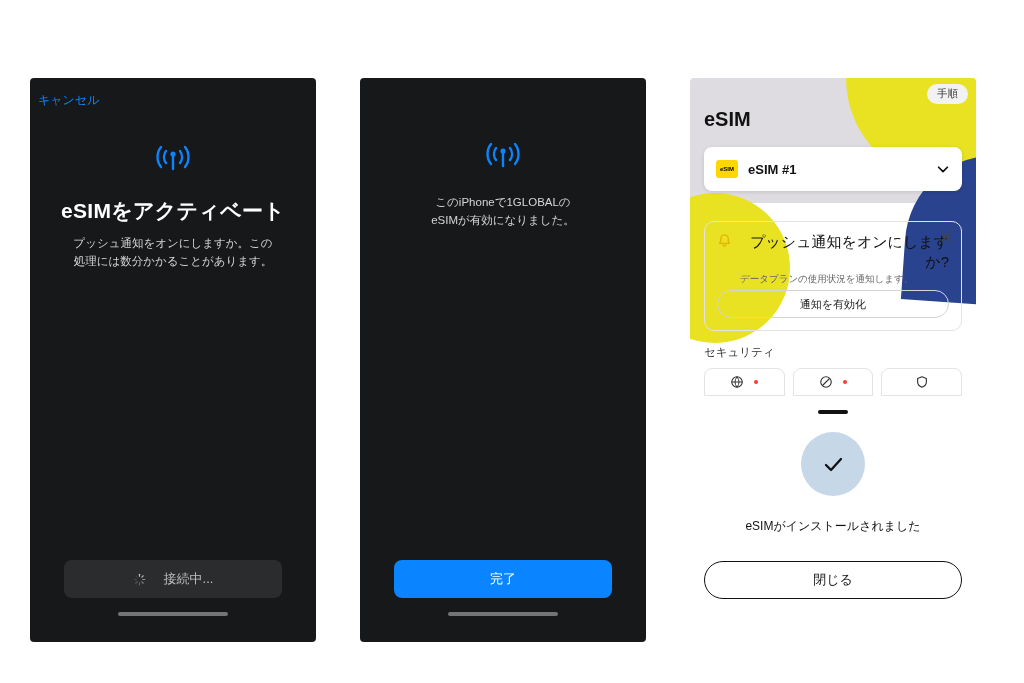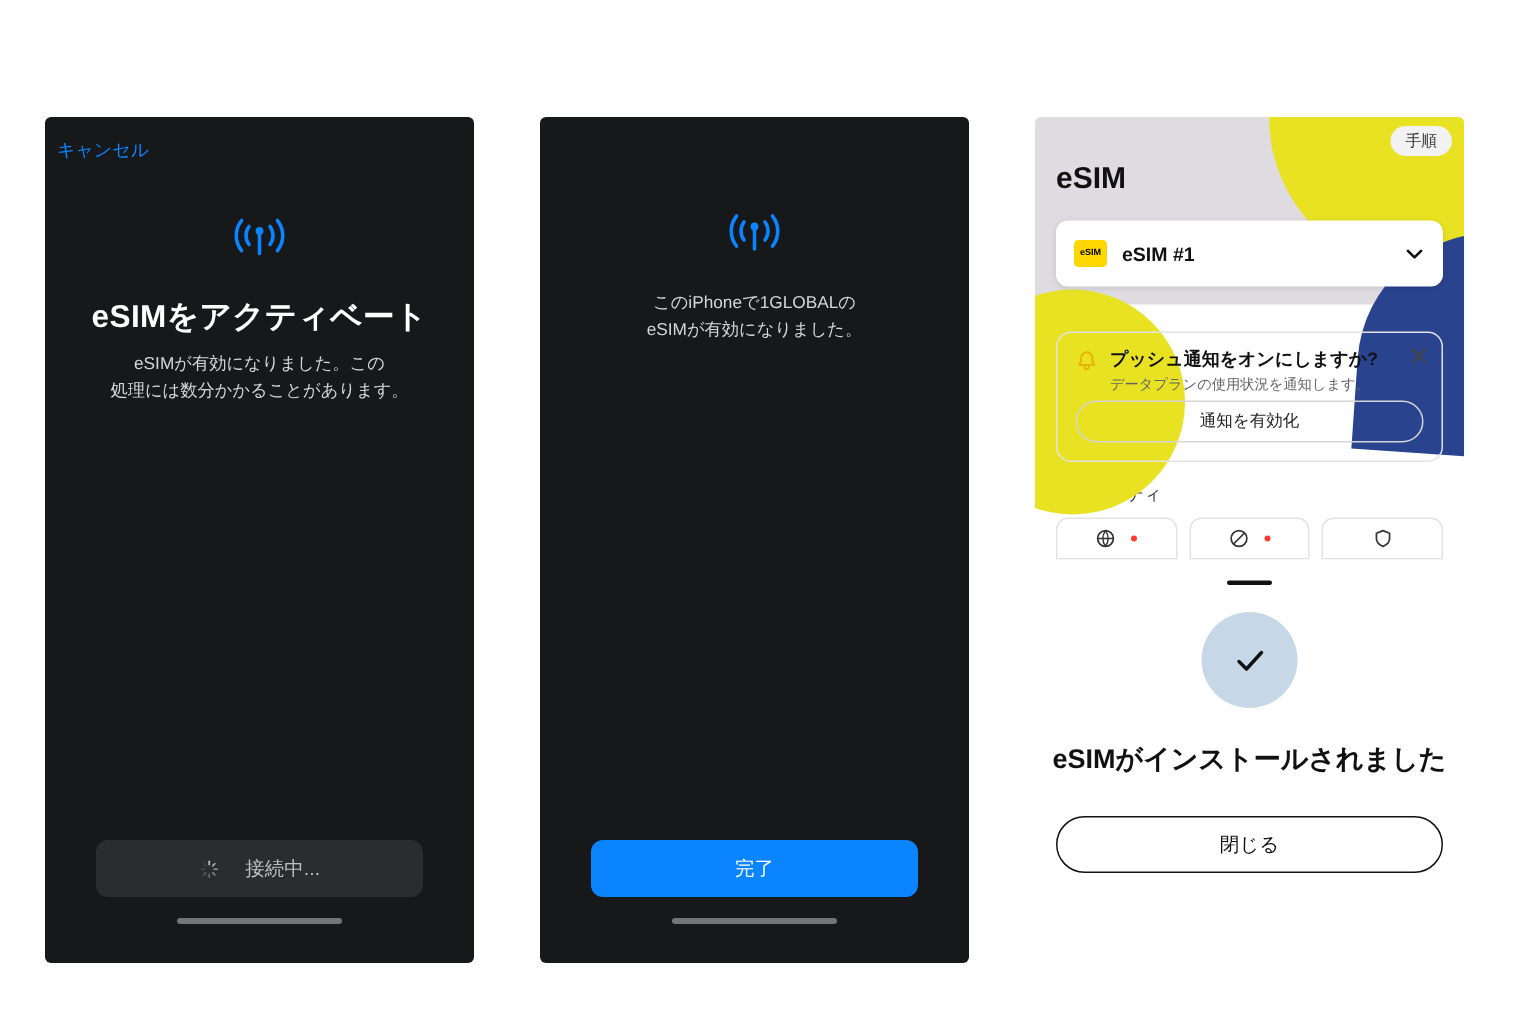--- a/index.html
+++ b/index.html
@@ -162,21 +162,21 @@
   .push-card {
     border: 1px solid #e3e3e3;
     border-radius: 10px;
     padding: 10px 12px 12px 12px;
     position: relative;
   }
   .push-head {
     display: flex; align-items: flex-start; gap: 8px;
   }
   .bell-icon { width: 15px; height: 15px; flex: 0 0 15px; margin-top:1px; }
-  .push-title { font-size: 12px; font-weight: 700; line-height:1.3;text-align:right; }
+  .push-title { font-size: 15px; font-weight: 400; line-height:1.3;text-align:right; }
   .push-desc  { font-size: 9.5px; color:#666; margin-top: 2px; }
   .push-close {
     position: absolute; top: 8px; right: 8px;
     width: 14px; height: 14px; cursor:pointer;
   }
   .push-btn {
     margin-top: 4px;
     border: 1px solid #d5d5d5;
     border-radius: 18px;
     height: 28px;
@@ -208,21 +208,21 @@
   }
   .check-circle {
     width: 64px; height: 64px;
     background: #c6d7e7;
     border-radius: 50%;
     margin: 18px auto 0;
     display:flex; align-items:center; justify-content:center;
   }
   .check-icon { width: 24px; height: 24px; }
   .sheet-title {
-    text-align:center; font-size: 18px; font-weight:700;
+    text-align:center; font-size: 12px; font-weight:400;
     margin-top: 22px;
   }
   .sheet-btn {
     margin: 26px 14px 0 14px;
     border: 1.5px solid #111;
     border-radius: 22px;
     height: 38px;
     display:flex; align-items:center; justify-content:center;
     font-size: 13px; font-weight:500;
     cursor:pointer;
@@ -240,21 +240,21 @@
       <g fill="none" stroke="#0a84ff" stroke-width="2.4" stroke-linecap="round">
         <path d="M8 10 A16 16 0 0 0 8 30"></path>
         <path d="M13 14 A10 10 0 0 0 13 26"></path>
         <path d="M32 10 A16 16 0 0 1 32 30"></path>
         <path d="M27 14 A10 10 0 0 1 27 26"></path>
       </g>
       <circle cx="20" cy="17" r="2.6" fill="#0a84ff"></circle>
       <line x1="20" y1="19" x2="20" y2="32" stroke="#0a84ff" stroke-width="2.4" stroke-linecap="round"></line>
     </svg>
     <div class="dark-title">eSIMをアクティベート</div>
-    <div class="dark-sub">eSIMが有効になりました。この
+    <div class="dark-sub">プッシュ通知をオンにしますか。この
 処理には数分かかることがあります。</div>
 
     <div class="phone-bottom-area">
       <div class="btn btn-dim">
         <svg class="spinner" viewBox="0 0 16 16">
           <g stroke="#bfbfbf" stroke-width="1.4" stroke-linecap="round">
             <line x1="8" y1="1.5" x2="8" y2="4" opacity="1"></line>
             <line x1="12.6" y1="3.4" x2="10.8" y2="5.2" opacity=".85"></line>
             <line x1="14.5" y1="8" x2="12" y2="8" opacity=".7"></line>
             <line x1="12.6" y1="12.6" x2="10.8" y2="10.8" opacity=".55"></line>

